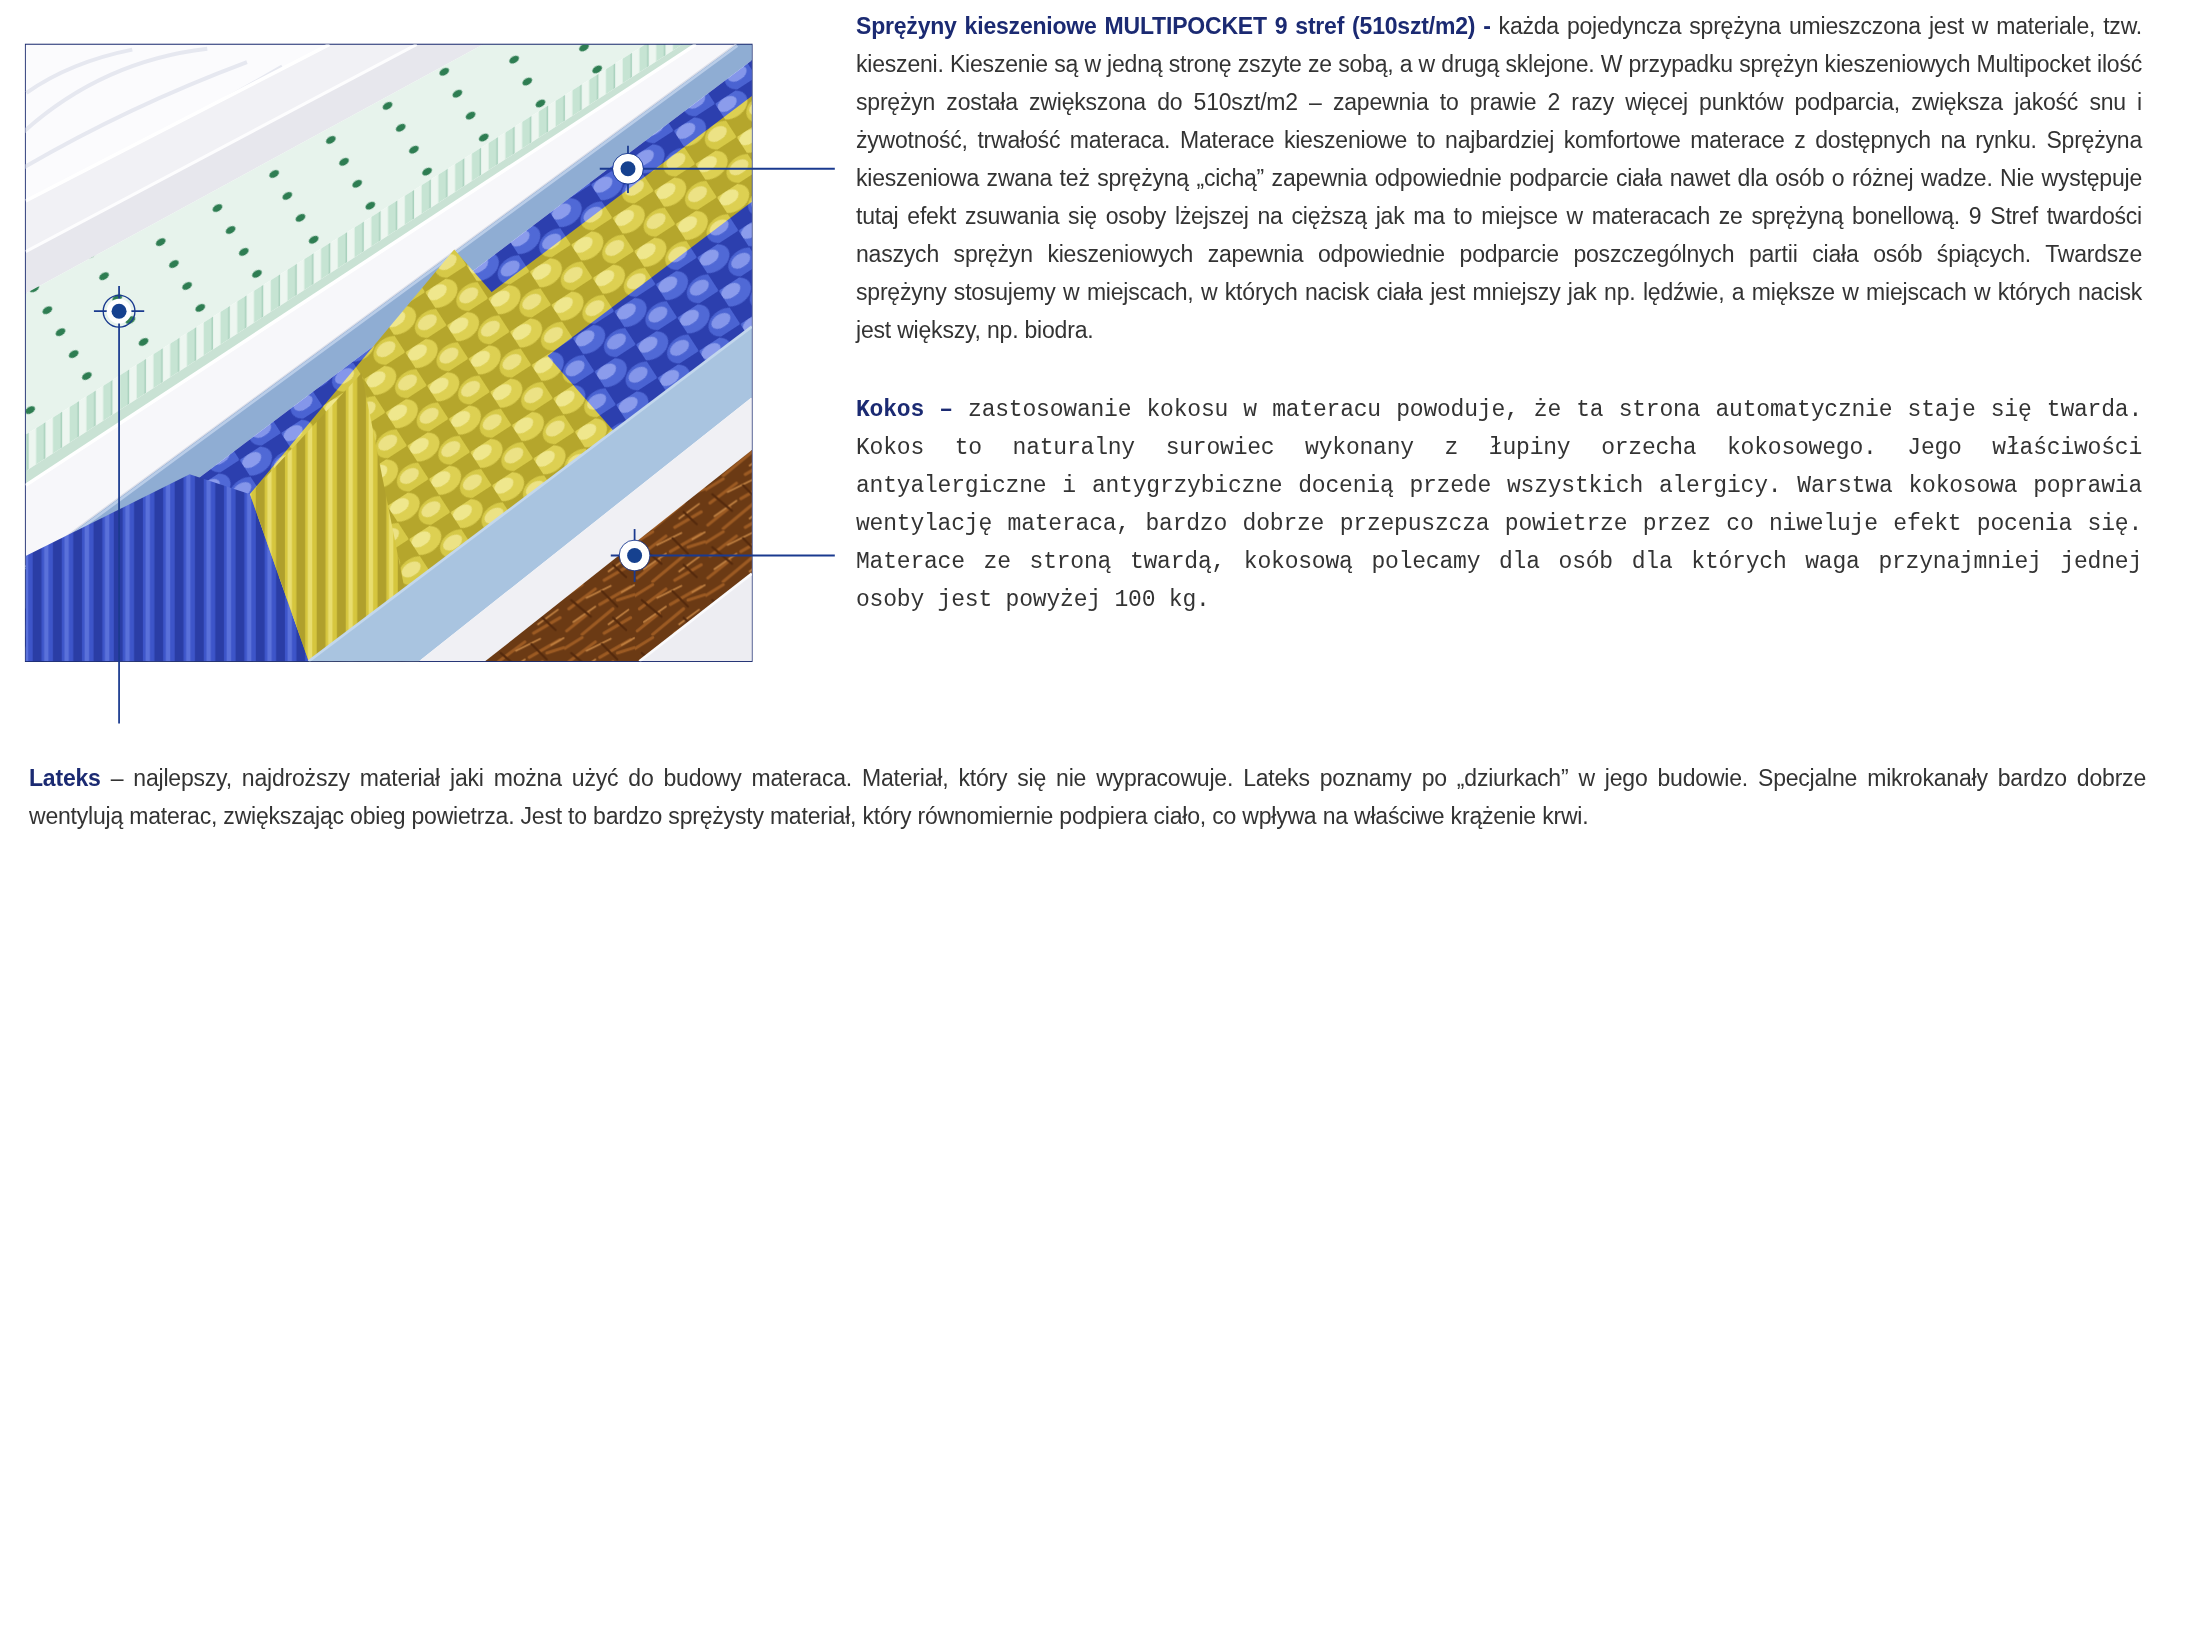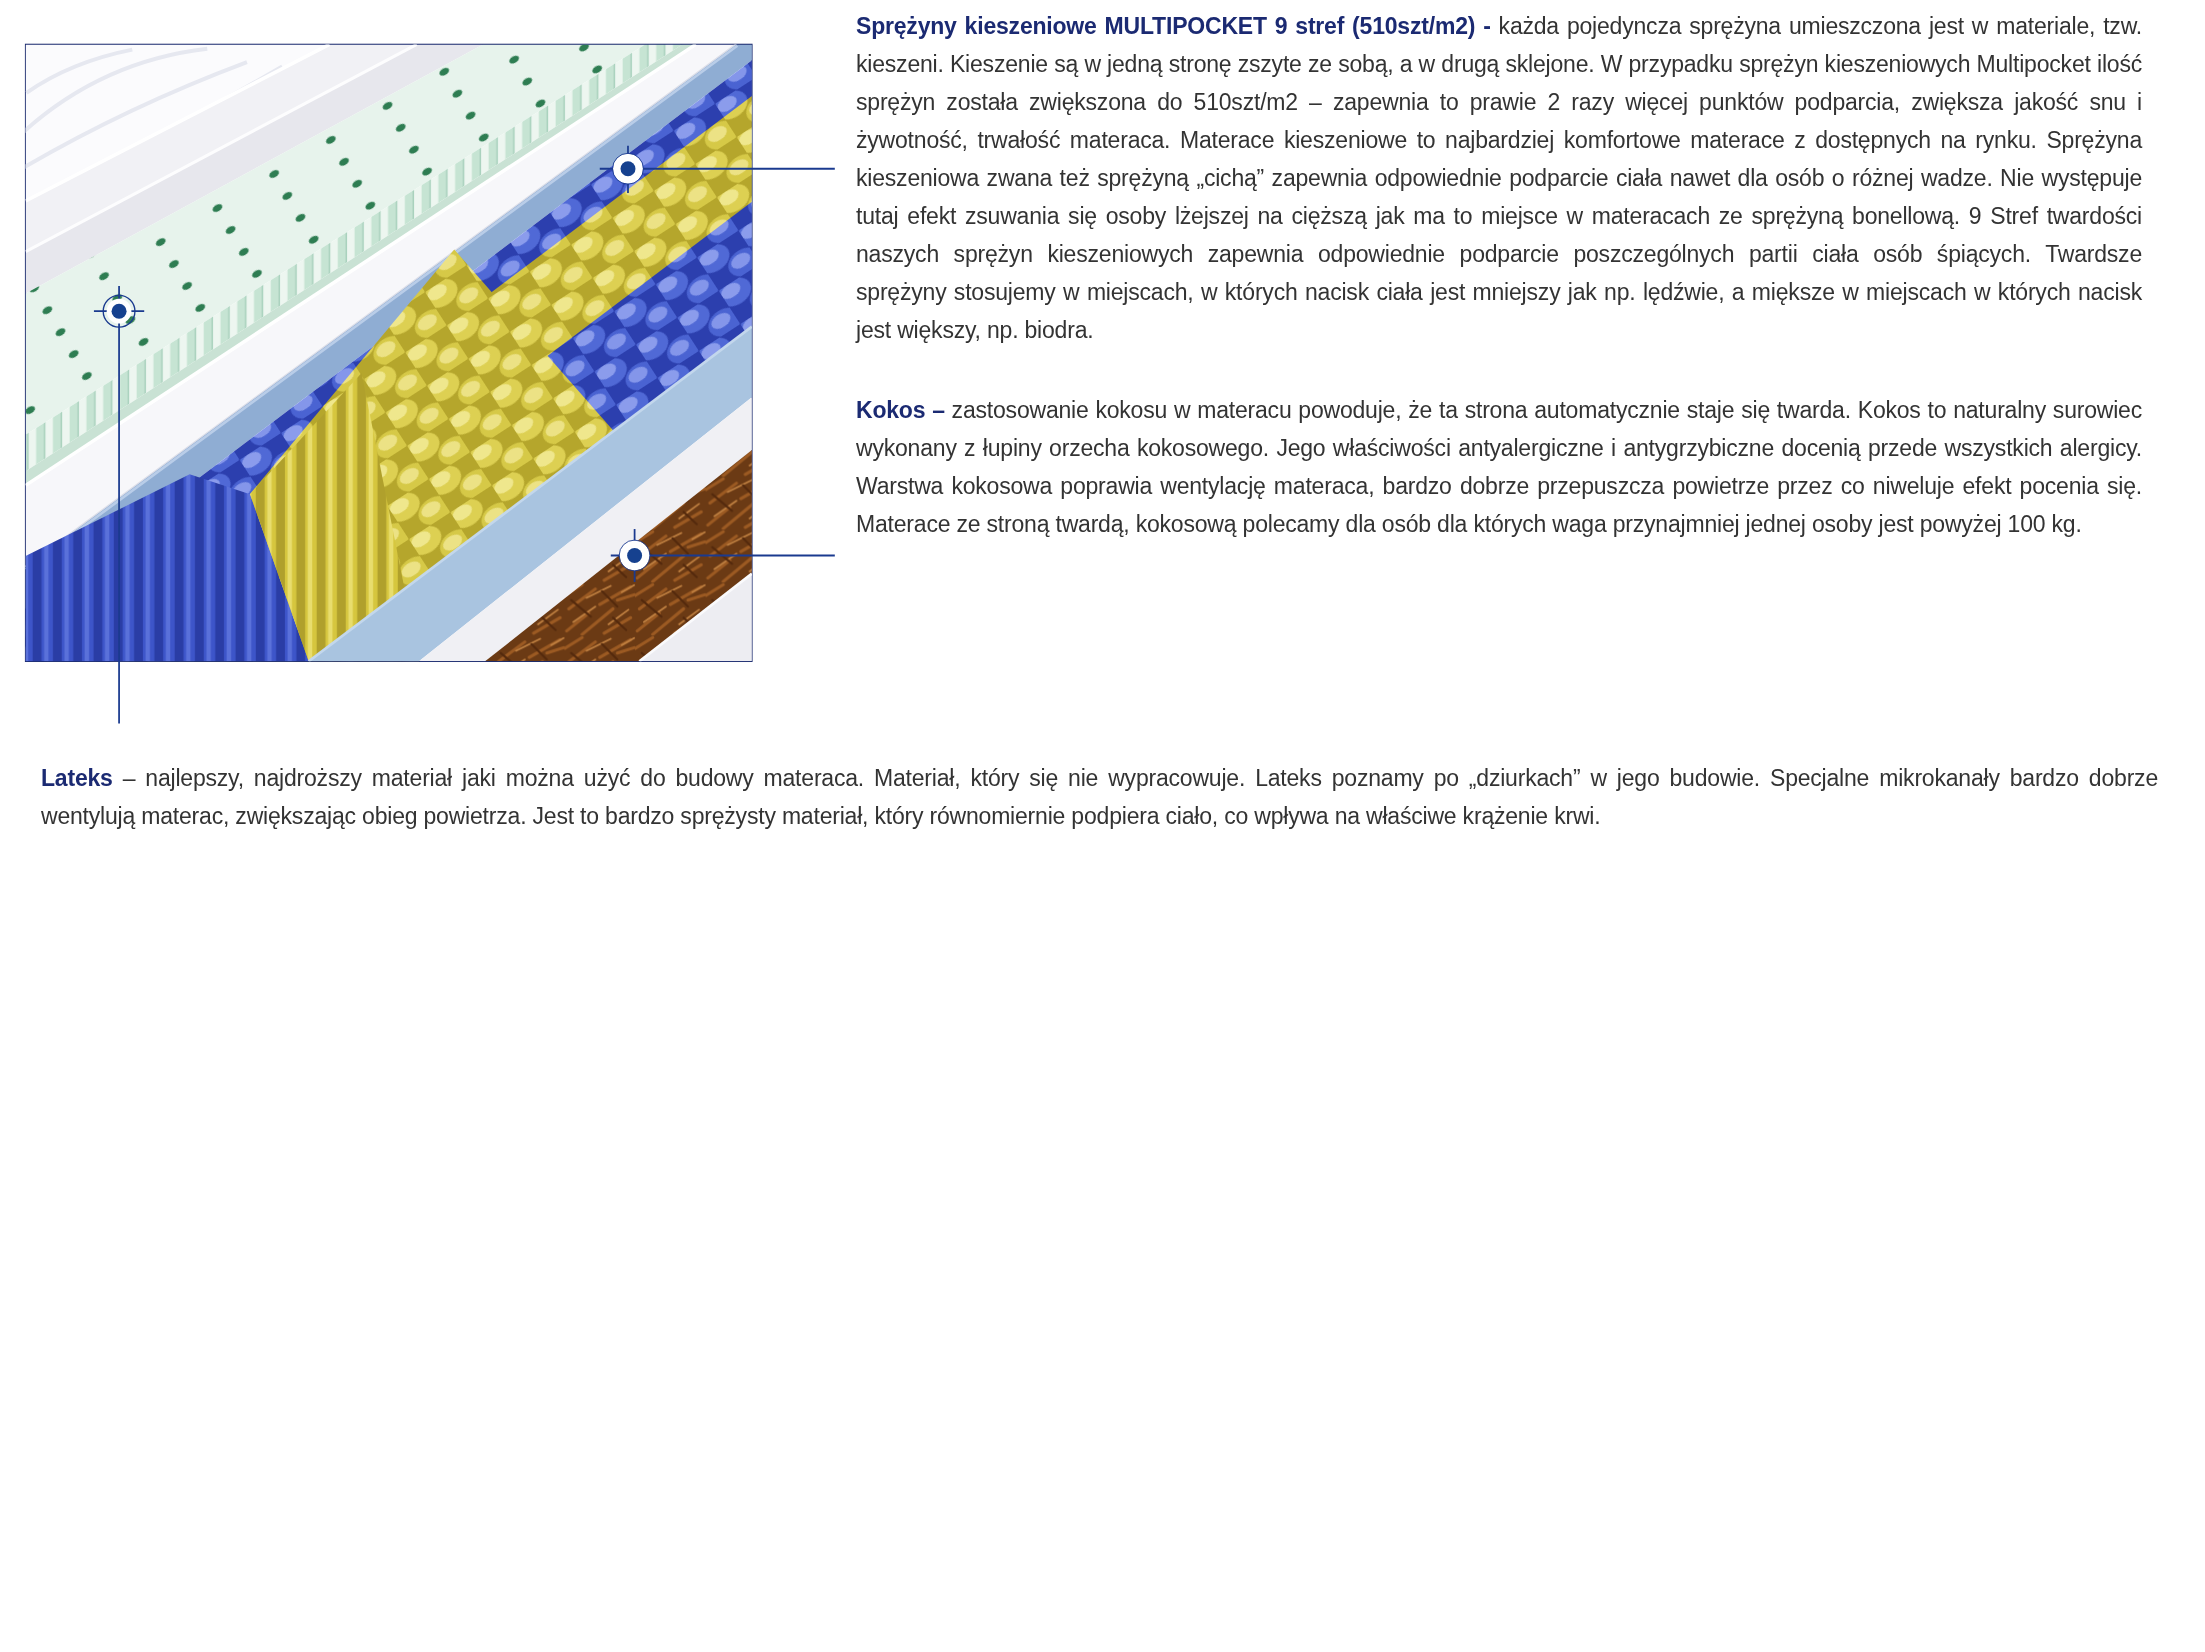--- a/index.html
+++ b/index.html
@@ -3,23 +3,23 @@
 <meta charset="utf-8">
 <style>
   html,body{margin:0;padding:0;background:#ffffff;}
   body{width:2205px;height:1653px;position:relative;font-family:"Liberation Sans",sans-serif;overflow:hidden;}
   .stage{position:absolute;inset:0;}
   svg.illu{position:absolute;left:0;top:0;}
   .textblock{position:absolute;color:#333333;text-align:justify;font-size:23px;line-height:38px;letter-spacing:-0.2px;}
   .textblock p{margin:0;}
   .lead{font-weight:bold;color:#1b2a72;}
   .dash-navy{font-weight:bold;color:#1b2a72;}
-  .gap-before{margin-top:42px !important;}
+  .gap-before{margin-top:42px !important;font-family:Liberation Mono, monospace;}
   #block-main{left:856px;top:7px;width:1286px;}
-  #block-lateks{left:41px;top:759px;width:2117px;}
+  #block-lateks{left:29px;top:759px;width:2117px;}
 </style>
 </head>
 <body>
 
 <div class="stage">
 
   <svg class="illu" width="2205" height="1653" viewBox="0 0 5000 3747">
     <defs>
       <clipPath id="frameClip">
           <rect x="58" y="100" width="1647" height="1399"></rect>

